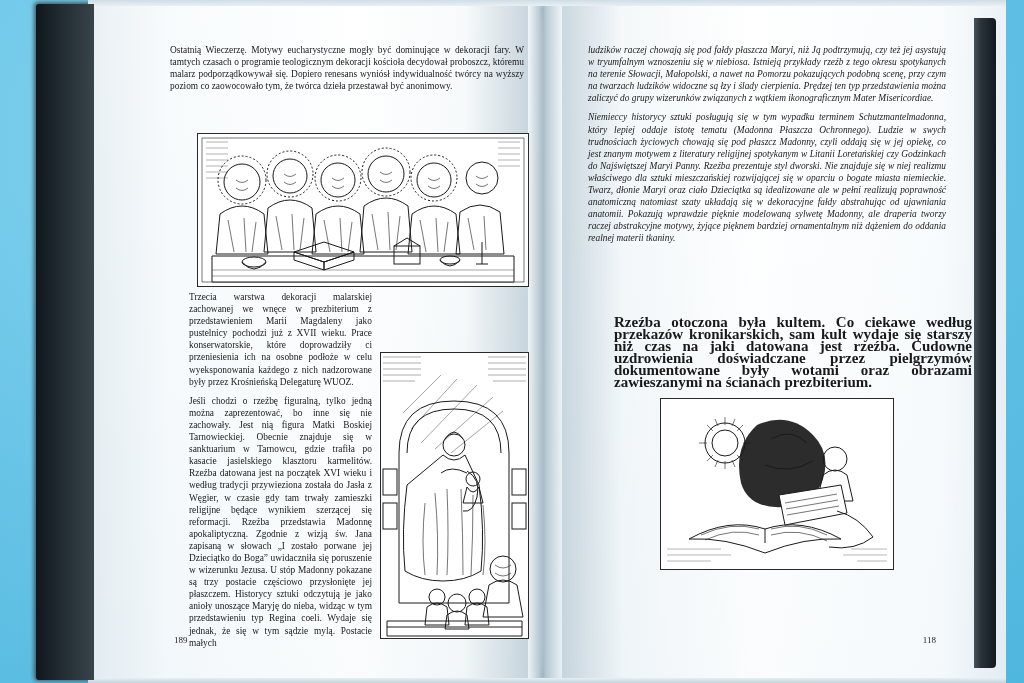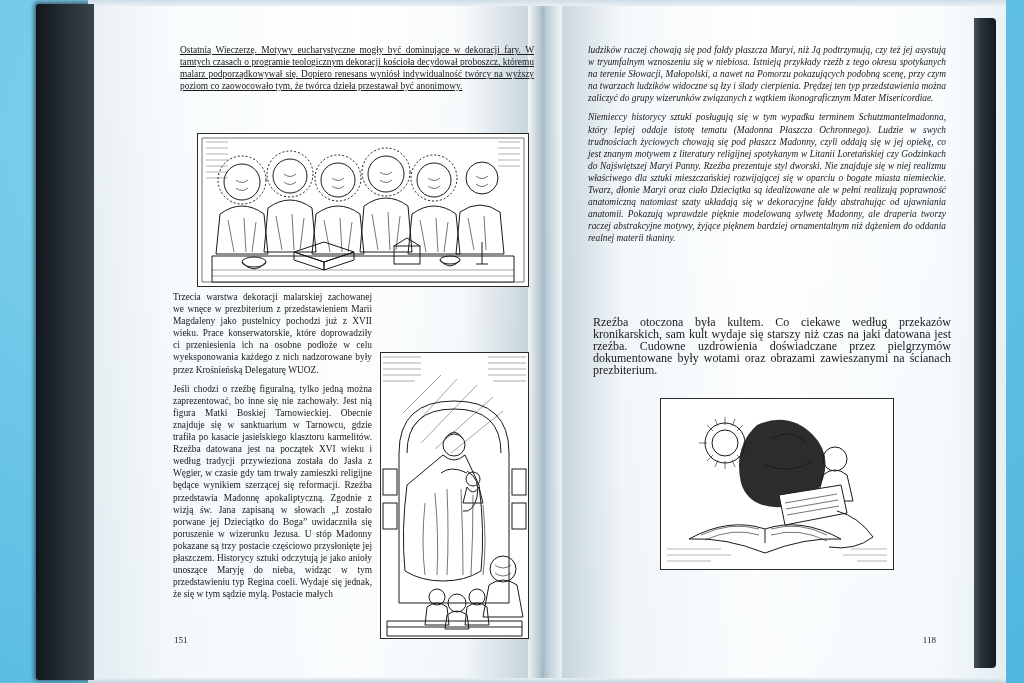--- a/index.html
+++ b/index.html
@@ -117,24 +117,23 @@
     position: absolute;
     font-size: 9.4px;
     line-height: 12.1px;
     color: #18191b;
     text-align: justify;
     hyphens: auto;
   }
   .col p { margin: 0 0 7px 0; text-indent: 0; }
 
   #left-col {
-    left: 152px;
+    left: 142px;
     top: 44px;
     width: 354px;
-    text-decoration: underline;
   }
   #right-col {
     left: 560px;
     top: 44px;
     width: 358px;
     font-style: italic;
   }
 
   .folio {
     position: absolute;
@@ -184,38 +183,39 @@
   
   #left-lower {
     left: 145px;
     top: 291px;
     width: 354px;
     font-size: 9.4px;
     line-height: 12.1px;
     color: #18191b;
     text-align: justify;
   }
-  #left-lower p { margin: 0 0 7px 0; }
+  #left-lower p { margin: 0 0 7px 16px; }
   #left-lower .wrapbox {
     float: right;
     width: 155px;
     height: 352px;
     shape-outside: inset(0);
   }
 
   
   #right-lower {
     position: absolute;
-    left: 565px;
+    left: 586px;
     top: 316px;
     width: 358px;
-    font-size: 12px;
+    font-size: 15px;
     line-height: 12.1px;
     color: #18191b;
     text-align: justify;
+    font-weight: bold;
   }
   #right-lower p { margin: 0 0 7px 0; }
 
   
   svg.art { display:block; width:100%; height:100%; }
   .ink { stroke:#1a1a1a; fill:none; stroke-width:1; }
   .ink-thin { stroke:#1a1a1a; fill:none; stroke-width:.6; }
   .hatch { stroke:#1a1a1a; stroke-width:.5; }
 
   
@@ -401,21 +401,21 @@
           <path d="M114 212 q8 6 16 0 M114 220 q8 6 16 0"></path>
         </g>
 
         <g class="hatch" opacity=".8">
           <path d="M2 4 H40 M2 10 H40 M2 16 H40 M2 22 H40 M2 28 H34" stroke="#1a1a1a" stroke-width=".45"></path>
           <path d="M107 4 H145 M107 10 H145 M107 16 H145 M107 22 H145 M112 28 H145" stroke="#1a1a1a" stroke-width=".45"></path>
         </g>
       </svg>
     </div>
 
-    <div class="folio" id="folio-left">151</div>
+    <div class="folio" id="folio-left">189</div>
 
     <div class="col" id="right-col">
       <p>ludzików raczej chowają się pod fałdy płaszcza Maryi, niż Ją podtrzymują, czy też jej asystują w tryumfalnym wznoszeniu się w niebiosa. Istnieją przykłady rzeźb z tego okresu spotykanych na terenie Słowacji, Małopolski, a nawet na Pomorzu pokazujących podobną scenę, przy czym na twarzach ludzików widoczne są łzy i ślady cierpienia. Prędzej ten typ przedstawienia można zaliczyć do grupy wizerunków związanych z wątkiem ikonograficznym Mater Misericordiae.</p>
       <p>Niemieccy historycy sztuki posługują się w tym wypadku terminem Schutzmantelmadonna, który lepiej oddaje istotę tematu (Madonna Płaszcza Ochronnego). Ludzie w swych trudnościach życiowych chowają się pod płaszcz Madonny, czyli oddają się w jej opiekę, co jest znanym motywem z literatury religijnej spotykanym w Litanii Loretańskiej czy Godzinkach do Najświętszej Maryi Panny. Rzeźba prezentuje styl dworski. Nie znajduje się w niej realizmu właściwego dla sztuki mieszczańskiej rozwijającej się w oparciu o bogate miasta niemieckie. Twarz, dłonie Maryi oraz ciało Dzieciątka są idealizowane ale w pełni realizują poprawność anatomiczną natomiast szaty układają się w dekoracyjne fałdy abstrahując od ujawniania anatomii. Pokazują wprawdzie pięknie modelowaną sylwetę Madonny, ale draperia tworzy raczej abstrakcyjne motywy, żyjące pięknem bardziej ornamentalnym niż dążeniem do oddania realnej materii tkaniny.</p>
     </div>
 
     <div id="right-lower">
       <p>Rzeźba otoczona była kultem. Co ciekawe według przekazów kronikarskich, sam kult wydaje się starszy niż czas na jaki datowana jest rzeźba. Cudowne uzdrowienia doświadczane przez pielgrzymów dokumentowane były wotami oraz obrazami zawieszanymi na ścianach prezbiterium.</p>
     </div>
 

